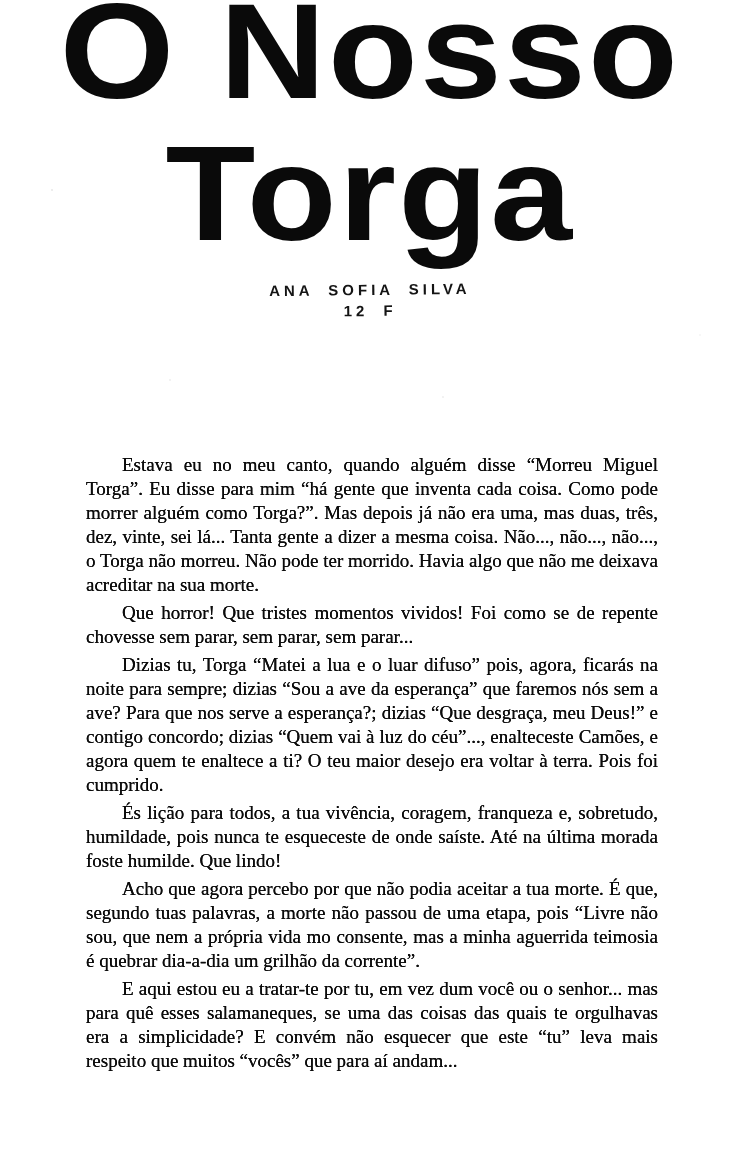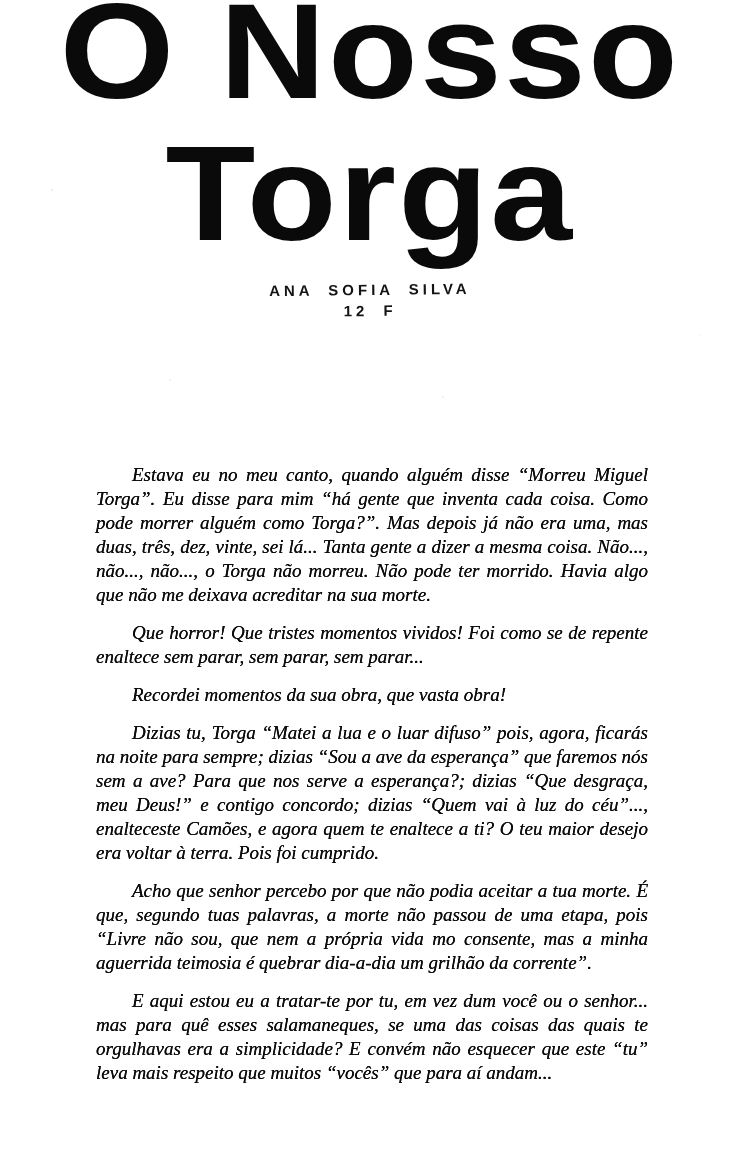--- a/index.html
+++ b/index.html
@@ -64,23 +64,22 @@
     left: 82px;
     top: 449px;
     width: 580px;
     font-size: 19px;
     line-height: 24px;
     text-align: justify;
     
     text-shadow: 0 0 0.4px #000;
   }
   .body-text p.para {
-    margin: 14px;
+    margin: 4px;
     text-indent: 36px;
-    font-style: italic;
   }
   .body-text p.para.spaced {
     margin-top: 22px;
   }
 </style>
 </head>
 <body>
 
 <div class="page">
 
@@ -89,20 +88,20 @@
     <span class="title-line">Torga</span>
   </h1>
 
   <div class="byline">
     <div class="author">ANA SOFIA SILVA</div>
     <div class="class-id">12 F</div>
   </div>
 
   <div class="body-text">
       <p class="para">Estava eu no meu canto, quando alguém disse “Morreu Miguel Torga”. Eu disse para mim “há gente que inventa cada coisa. Como pode morrer alguém como Torga?”. Mas depois já não era uma, mas duas, três, dez, vinte, sei lá... Tanta gente a dizer a mesma coisa. Não..., não..., não..., o Torga não morreu. Não pode ter morrido. Havia algo que não me deixava acreditar na sua morte.</p>
-      <p class="para">Que horror! Que tristes momentos vividos! Foi como se de repente enaltece sem parar, sem parar, sem parar...</p>
-      <p class="para">Recordei momentos da sua obra, que vasta obra!</p>
+      <p class="para">Que horror! Que tristes momentos vividos! Foi como se de repente chovesse sem parar, sem parar, sem parar...</p>
       <p class="para">Dizias tu, Torga “Matei a lua e o luar difuso” pois, agora, ficarás na noite para sempre; dizias “Sou a ave da esperança” que faremos nós sem a ave? Para que nos serve a esperança?; dizias “Que desgraça, meu Deus!” e contigo concordo; dizias “Quem vai à luz do céu”..., enalteceste Camões, e agora quem te enaltece a ti? O teu maior desejo era voltar à terra. Pois foi cumprido.</p>
-      <p class="para">Acho que senhor percebo por que não podia aceitar a tua morte. É que, segundo tuas palavras, a morte não passou de uma etapa, pois “Livre não sou, que nem a própria vida mo consente, mas a minha aguerrida teimosia é quebrar dia-a-dia um grilhão da corrente”.</p>
+      <p class="para">És lição para todos, a tua vivência, coragem, franqueza e, sobretudo, humildade, pois nunca te esqueceste de onde saíste. Até na última morada foste humilde. Que lindo!</p>
+      <p class="para">Acho que agora percebo por que não podia aceitar a tua morte. É que, segundo tuas palavras, a morte não passou de uma etapa, pois “Livre não sou, que nem a própria vida mo consente, mas a minha aguerrida teimosia é quebrar dia-a-dia um grilhão da corrente”.</p>
       <p class="para">E aqui estou eu a tratar-te por tu, em vez dum você ou o senhor... mas para quê esses salamaneques, se uma das coisas das quais te orgulhavas era a simplicidade? E convém não esquecer que este “tu” leva mais respeito que muitos “vocês” que para aí andam...</p>
     </div>
 
 </div>
 
 </body></html>

